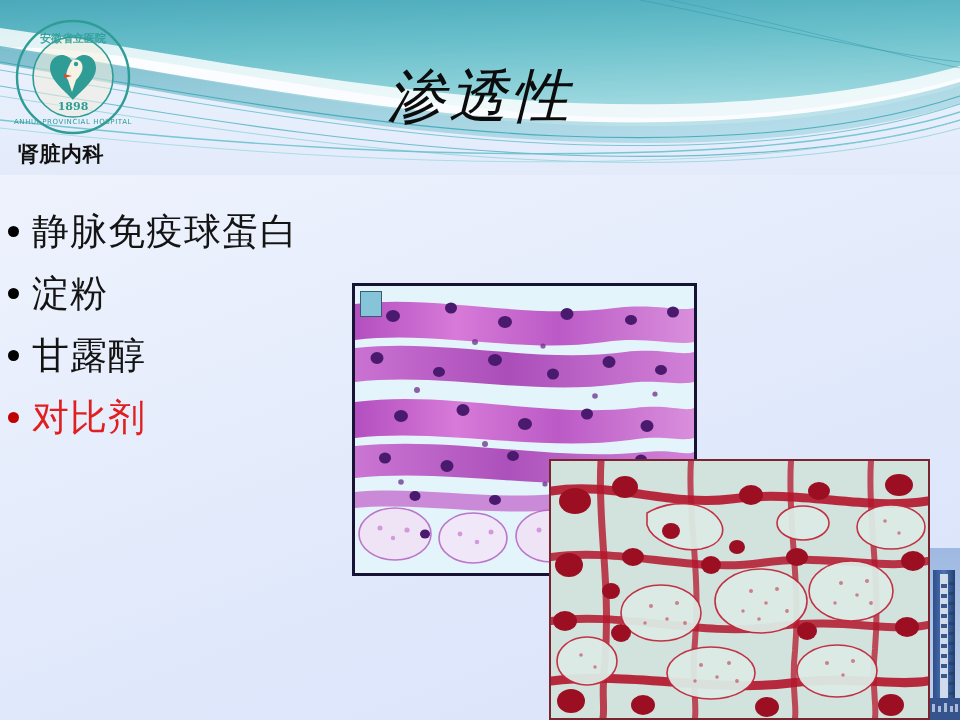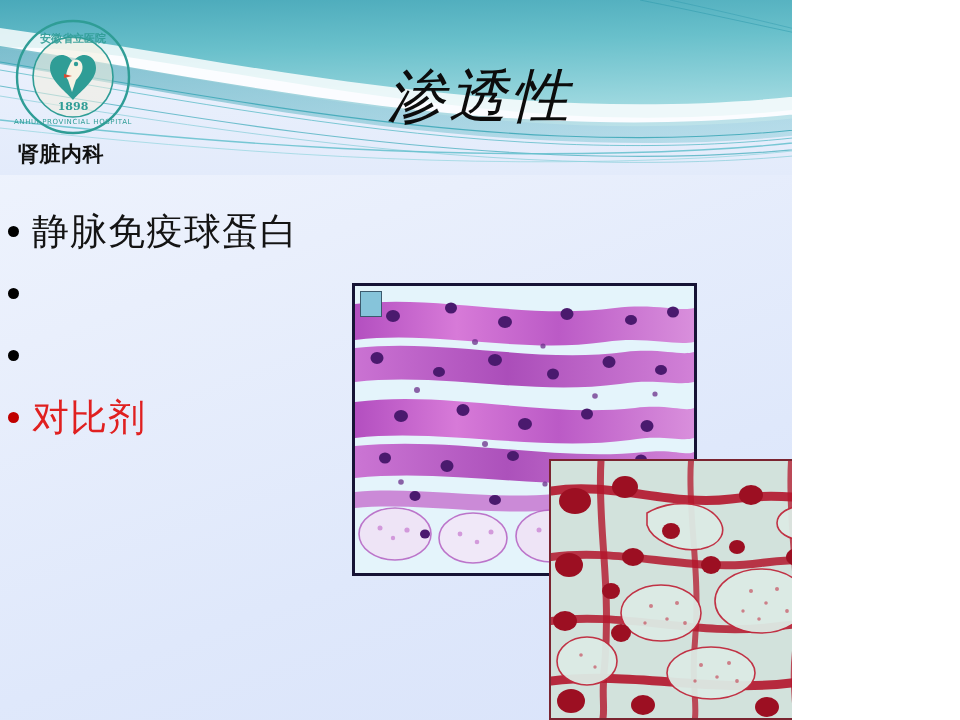--- a/index.html
+++ b/index.html
@@ -5,21 +5,21 @@
   html, body {
     margin: 0;
     padding: 0;
     background: #ffffff;
   }
   body {
     font-family: "Liberation Serif", "DejaVu Serif", serif;
   }
   #slide {
     position: relative;
-    width: 792px;
+    width: 960px;
     height: 720px;
     overflow: hidden;
     background: linear-gradient(160deg, #f2f6fe 0%, #e9effc 35%, #dfe8fb 70%, #d9e3fa 100%);
   }
 
   
   .header-art {
     position: absolute;
     left: 0; top: 0;
     width: 960px; height: 175px;
@@ -204,23 +204,25 @@
 
   <div class="title">渗透性</div>
 
   <div class="bullets">
     <div class="bullet-row">
       <span class="bullet-dot"></span>
       <span class="bullet-text">静脉免疫球蛋白</span>
     </div>
     <div class="bullet-row">
       <span class="bullet-dot"></span>
+      <span class="bullet-text">淀粉</span>
     </div>
     <div class="bullet-row">
       <span class="bullet-dot"></span>
+      <span class="bullet-text">甘露醇</span>
     </div>
     <div class="bullet-row accent">
       <span class="bullet-dot"></span>
       <span class="bullet-text">对比剂</span>
     </div>
   </div>
 
   <div class="histo" id="histo-purple">
     <svg width="339" height="287" viewBox="0 0 339 287" xmlns="http://www.w3.org/2000/svg">
       <defs>

